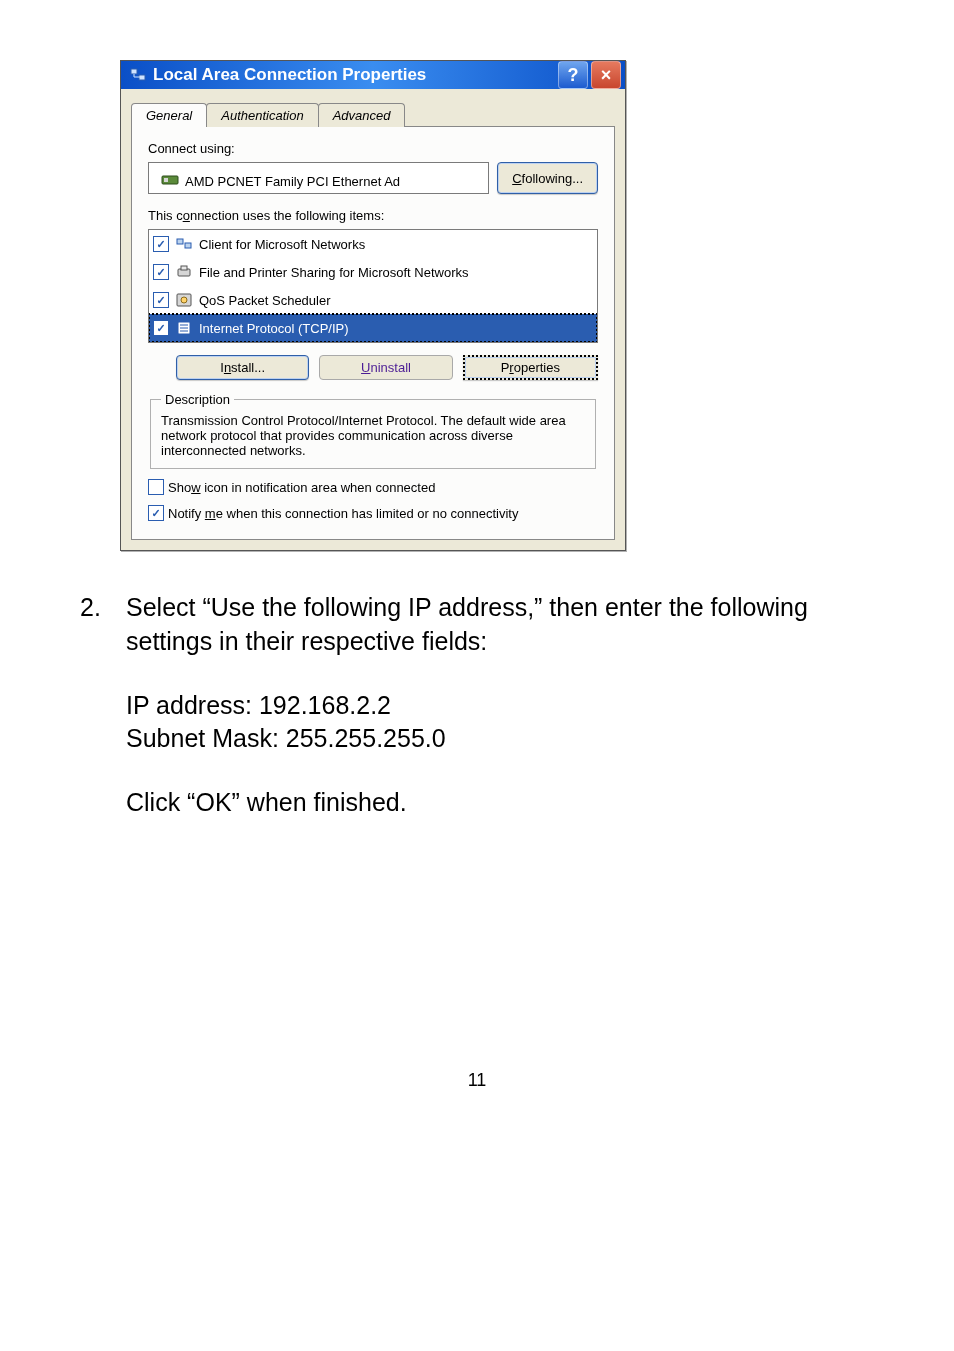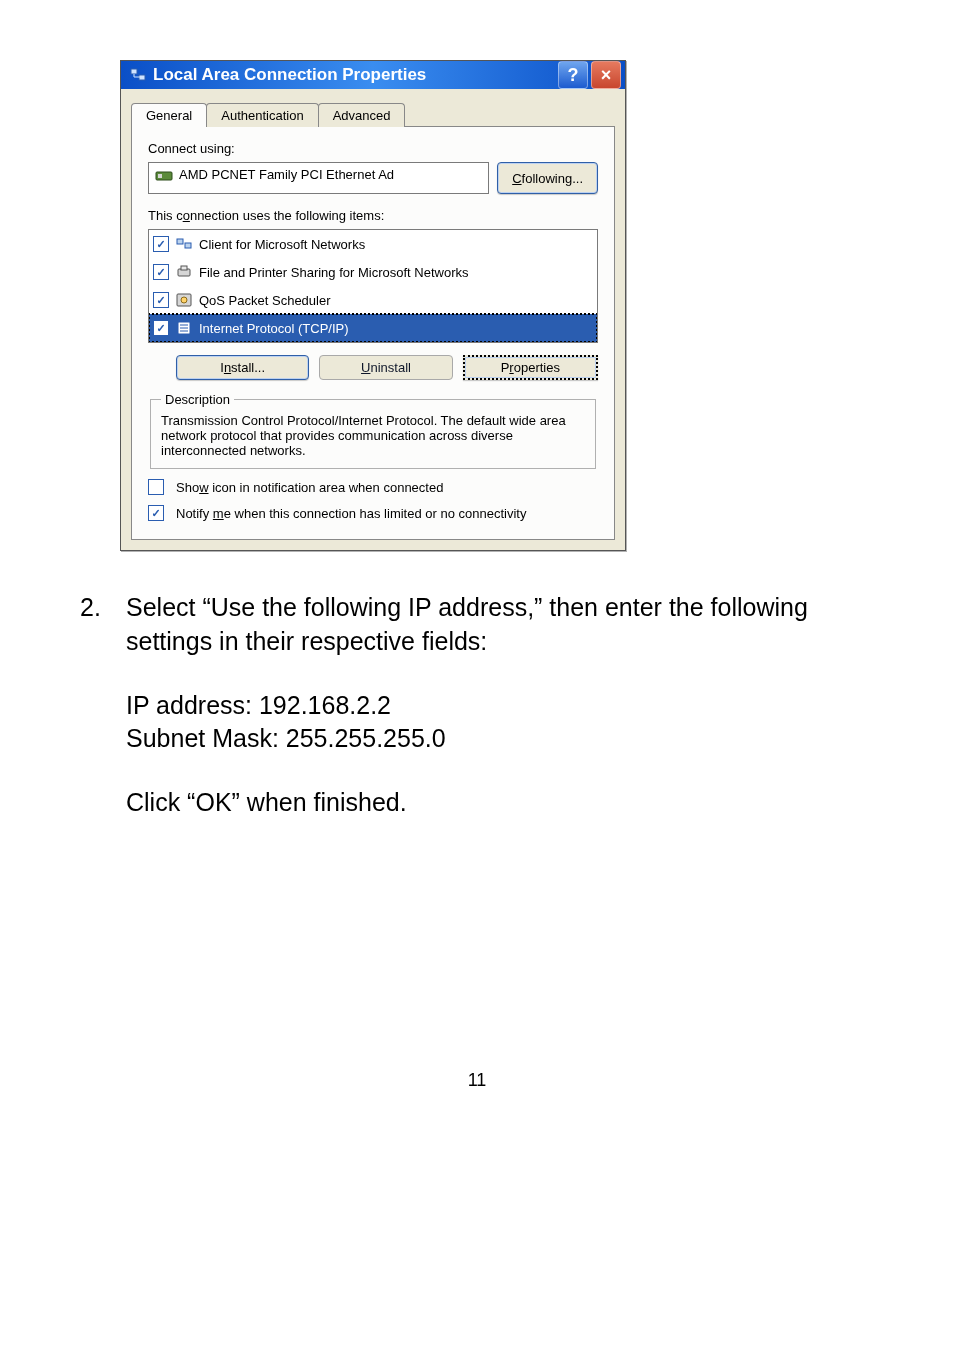--- a/index.html
+++ b/index.html
@@ -44,49 +44,50 @@
   .tab {
     font-family: Tahoma, sans-serif;
     font-size: 13px;
     padding: 4px 14px 4px 14px;
     background: #ece9d8;
     border: 1px solid #888;
     border-bottom: none;
     border-radius: 4px 4px 0 0;
     margin-right: -1px;
     position: relative;
+    font-style: italic;
   }
   .tab.active { background: #fcfcfb; z-index: 3; }
   .tab-panel {
     border: 1px solid #888;
     background: #fcfcfb;
     margin-top: -1px;
     padding: 14px 16px 18px 16px;
     font-family: Tahoma, sans-serif;
     font-size: 13px;
     position: relative;
     z-index: 1;
   }
   .row { margin-bottom: 6px; }
   .adapter-row { display: flex; gap: 8px; align-items: stretch; margin-bottom: 14px; }
   .adapter-box {
     flex: 1; border: 1px solid #7a7a7a; background: #fff;
-    display: flex; align-items: flex-start; padding: 4px 6px; gap: 6px;
+    display: flex; align-items: flex-end; padding: 4px 12px; gap: 6px;
     height: 22px;
   }
   .xp-btn {
     font-family: Tahoma, sans-serif; font-size: 13px;
     padding: 3px 14px; min-width: 90px;
     background: #ece9d8;
     border: 1px solid #2f5fa7;
     border-radius: 4px;
     box-shadow: 0 0 0 1px #bcd1f0 inset, 0 1px 1px rgba(0,0,0,0.2);
   }
   .xp-btn.disabled {
-    color: #0f172a;
+    color: #4c1d95;
     border-color: #a9a9a9;
     box-shadow: none;
   }
   .listbox {
     border: 1px solid #7a7a7a; background: #fff;
     height: 112px; overflow: hidden;
   }
   .list-item {
     display: flex; align-items: center;
     padding: 2px 4px; gap: 6px; height: 24px;
@@ -105,21 +106,21 @@
   .btn-row .xp-btn { flex: 1; }
   fieldset.desc {
     border: 1px solid #b0b0b0;
     margin-top: 12px;
     padding: 6px 10px 10px 10px;
     font-family: Tahoma, sans-serif; font-size: 13px;
     background: transparent;
   }
   fieldset.desc legend { padding: 0 4px; }
   .checkbox-row {
-    display: flex; align-items: center; gap: 12px; margin-top: 10px;
+    display: flex; align-items: center; gap: 4px; margin-top: 10px;
     font-family: Tahoma, sans-serif; font-size: 13px;
   }
   .dialog-footer {
     display: flex; justify-content: flex-end; gap: 10px;
     padding: 14px 14px 14px 0;
   }
   .dialog-footer .xp-btn { min-width: 100px; padding: 4px 0; }
   .dotted-marker { border: 2px dotted #000; border-radius: 0; }
   .dotted-sel { outline: 2px dotted #000; outline-offset: -1px; }
   .instruction {

